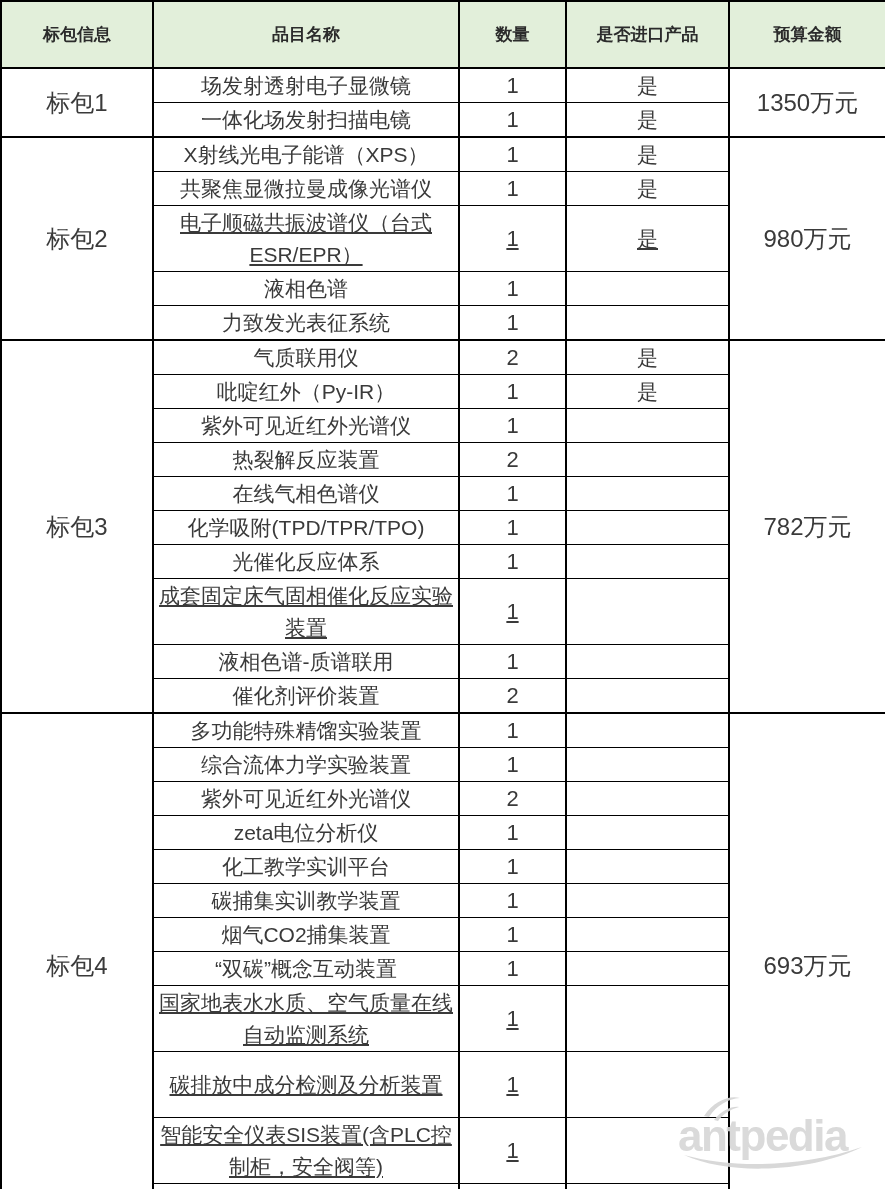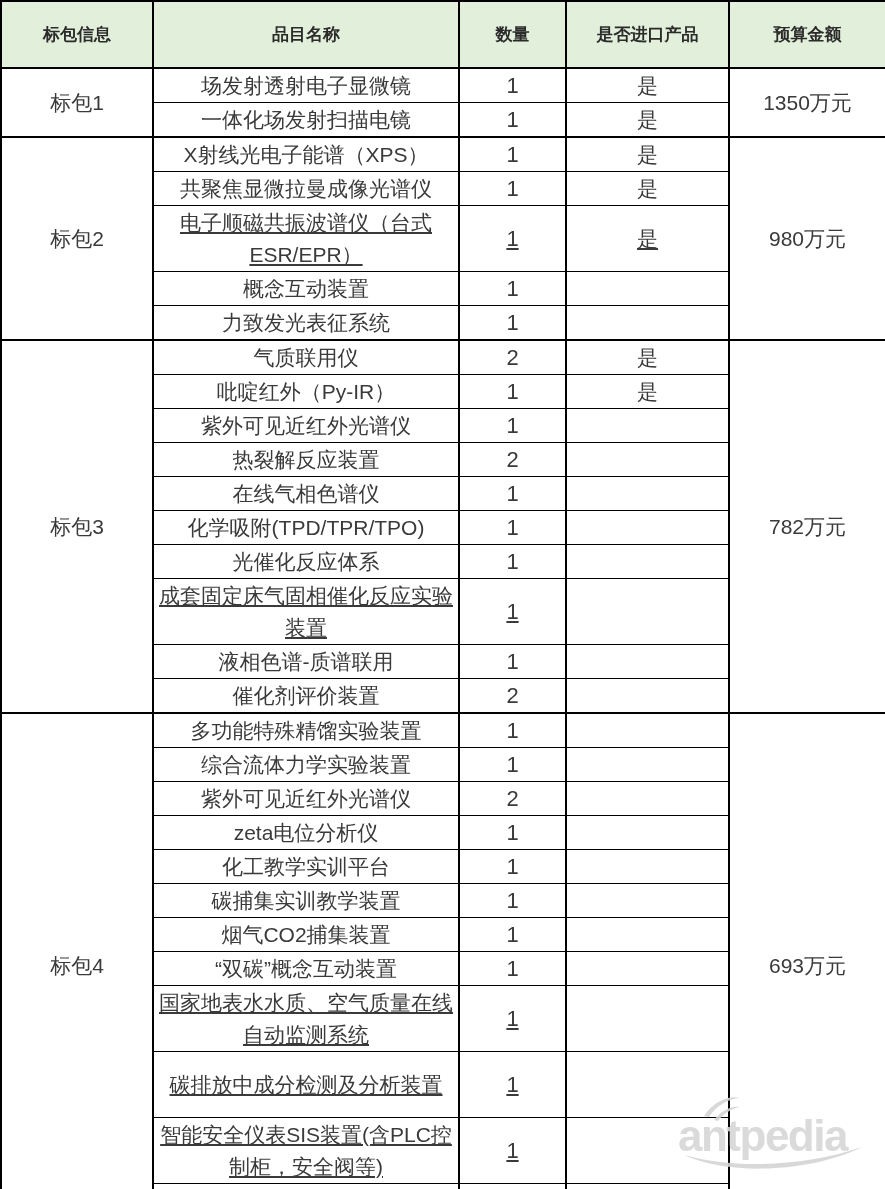--- a/index.html
+++ b/index.html
@@ -20,21 +20,21 @@
   thead th{
     background:#e2efda;
     font-weight:bold;color:#2b2b2b;
     border:2px solid #000;
     font-size:17px;
   }
   tr.hdr{height:67px;}
   tr.h33{height:33px;}
   tr.h66{height:66px;text-decoration:underline;}
   tr.group-start td{border-top:2px solid #000;}
-  td.pkg,td.budget{font-size:21px;}
+  td.pkg,td.budget{font-size:24px;}
   td.qty{font-size:22px;}
   .watermark{
     position:absolute;right:15px;bottom:12px;width:196px;height:88px;
     pointer-events:none;opacity:0.9;
   }
 </style>
 </head>
 <body>
 
 <div class="page">
@@ -81,21 +81,21 @@
         <td class="item">共聚焦显微拉曼成像光谱仪</td>
         <td class="qty">1</td>
         <td class="imp">是</td>
       </tr>
       <tr class="h66">
         <td class="item">电子顺磁共振波谱仪（台式ESR/EPR）</td>
         <td class="qty">1</td>
         <td class="imp">是</td>
       </tr>
       <tr class="h33">
-        <td class="item">概念互动装置</td>
+        <td class="item">液相色谱</td>
         <td class="qty">1</td>
         <td class="imp"></td>
       </tr>
       <tr class="h33">
         <td class="item">力致发光表征系统</td>
         <td class="qty">1</td>
         <td class="imp"></td>
       </tr>
 
       <tr class="h33 group-start">

